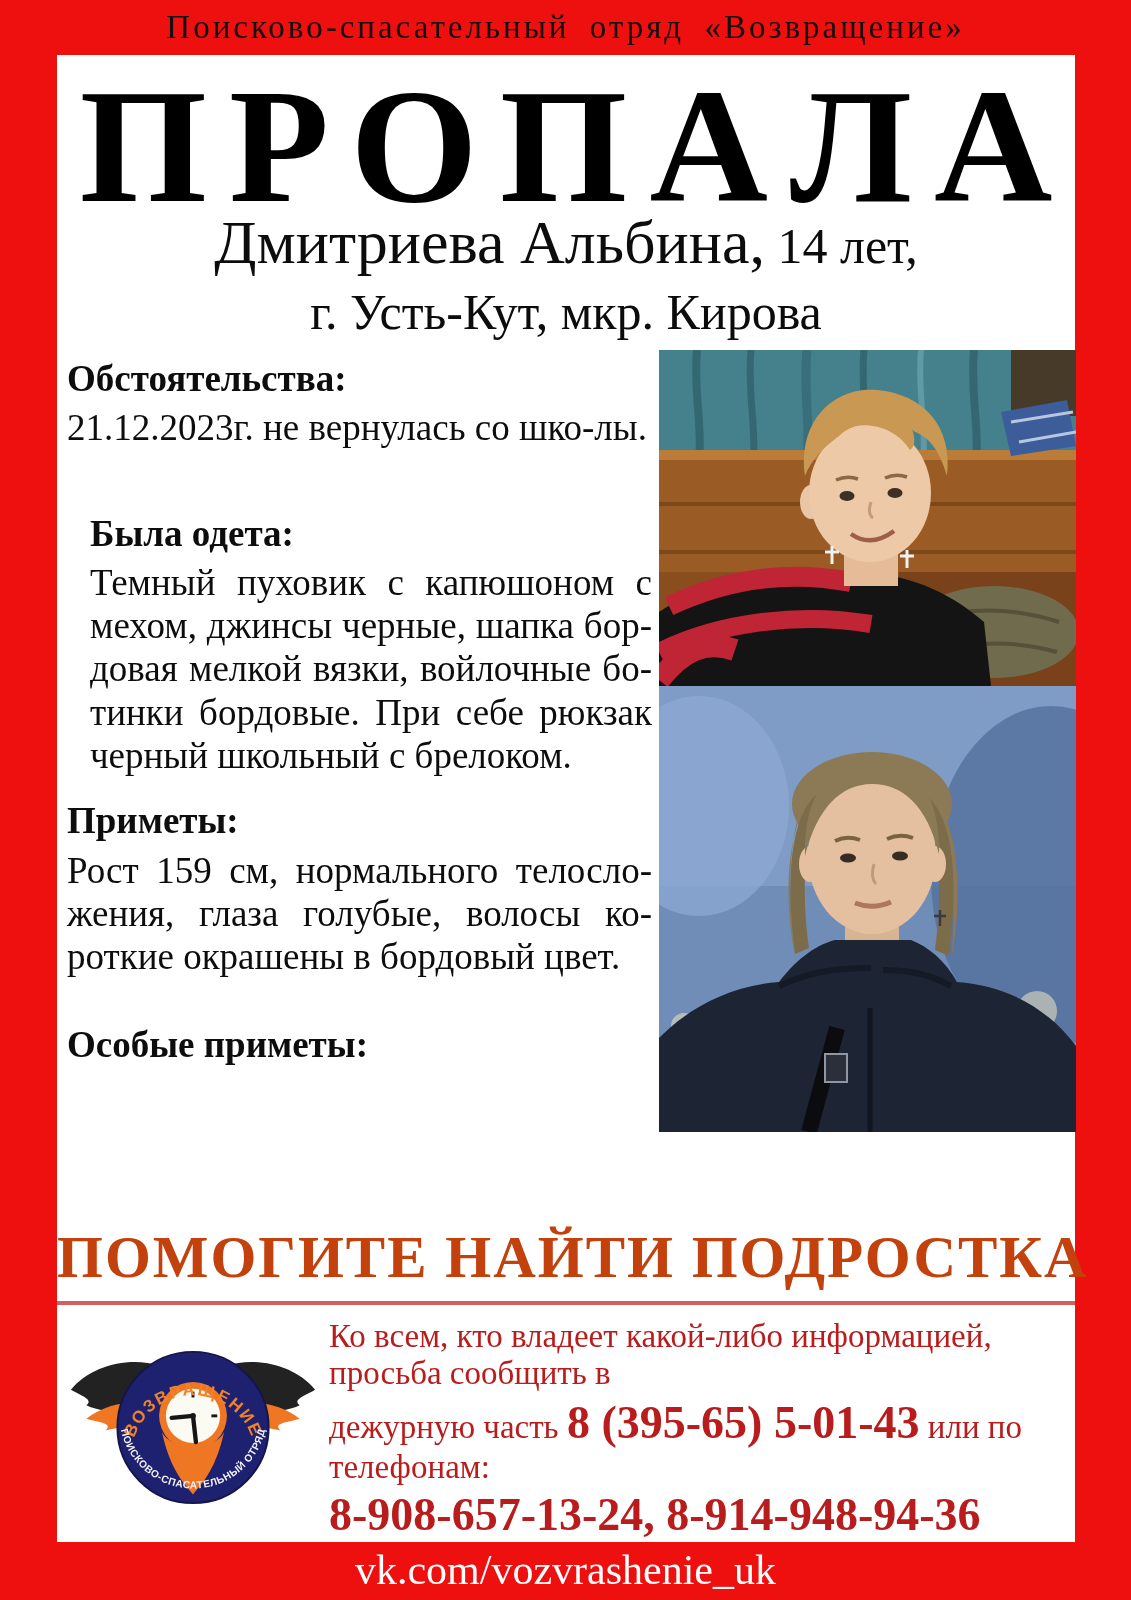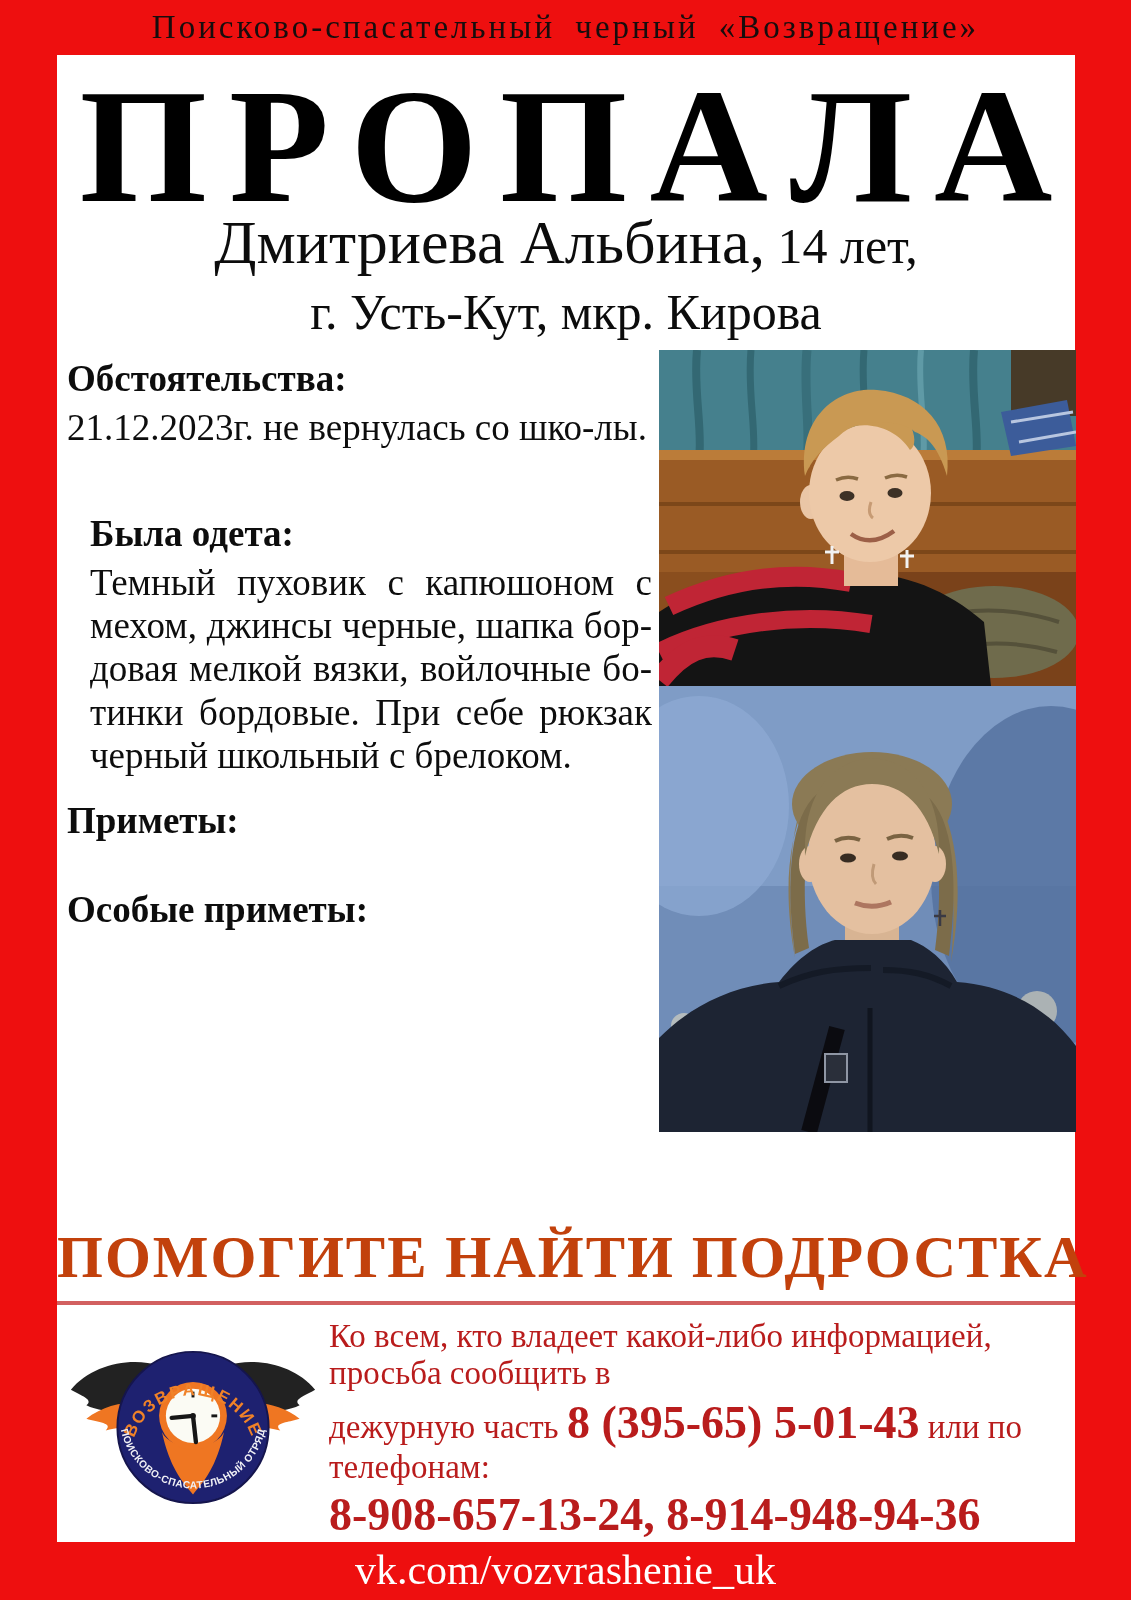--- a/index.html
+++ b/index.html
@@ -80,40 +80,41 @@
     position:absolute;left:0;right:0;bottom:0;height:58px;
     text-align:center;
   }
   .footer-band .vk{
     font-size:42px;color:#ffffff;line-height:56px;
   }
 </style>
 </head>
 <body>
 
-<div class="org-header">Поисково-спасательный черный «Возвращение»</div>
+<div class="org-header">Поисково-спасательный отряд «Возвращение»</div>
 
 <div class="page">
 
   <div class="title">ПРОПАЛА</div>
 
   <div class="name-line1"><span class="nm">Дмитриева Альбина,</span><span class="age"> </span><span class="age">14 лет,</span></div>
   <div class="name-line2">г. Усть-Кут, мкр. Кирова</div>
 
   <div class="left-col">
     <div class="sec-circumstances">
       <h3>Обстоятельства:</h3>
       <p>21.12.2023г. не вернулась со шко-лы.</p>
     </div>
     <div class="sec-clothing">
       <h3>Была одета:</h3>
       <p>Темный пуховик с капюшоном с мехом, джинсы черные, шапка бор-довая мелкой вязки, войлочные бо-тинки бордовые. При себе рюкзак черный школьный с брелоком.</p>
     </div>
     <div class="sec-features">
       <h3>Приметы:</h3>
+      <p>Рост 159 см, нормального телосло-жения, глаза голубые, волосы ко-роткие окрашены в бордовый цвет.</p>
     </div>
     <div class="sec-special">
       <h3>Особые приметы:</h3>
     </div>
   </div>
 
   <div class="photos">
 
     <svg width="417" height="336" viewBox="0 0 417 336">
       <g>

